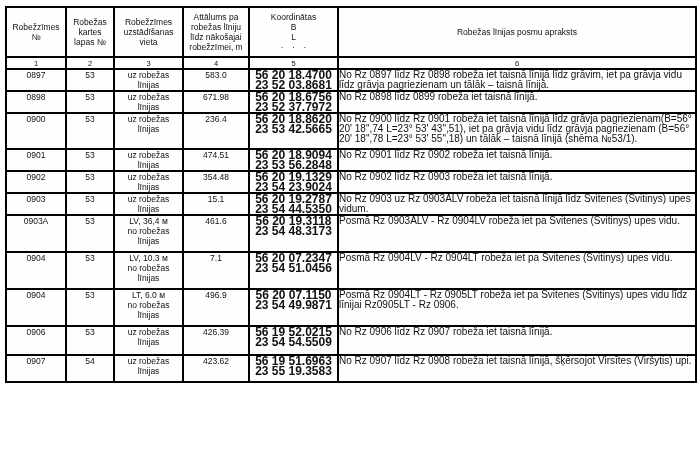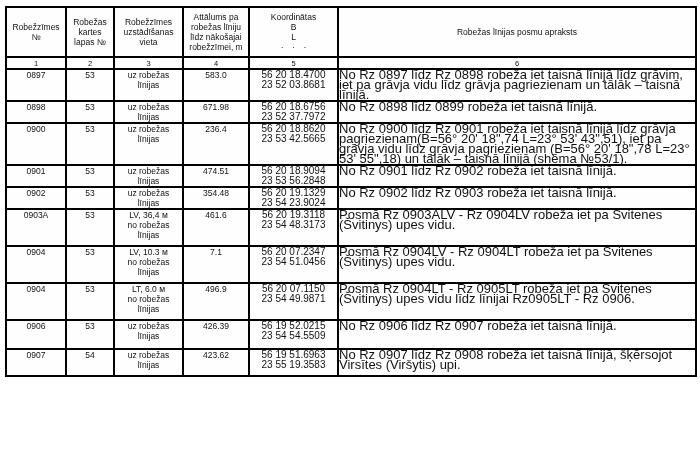--- a/index.html
+++ b/index.html
@@ -50,25 +50,25 @@
     text-align: center;
     vertical-align: top;
     padding-top: 4px;
     font-size: 8.5px;
     line-height: 10px;
   }
   td.place, td.coord {
     white-space: pre-line;
     padding-top: 2px;
   }
-  td.coord { font-size: 10px; }
+  td.coord { font-size: 12px; font-weight: bold; }
   td.desc {
     text-align: left;
     vertical-align: top;
-    font-size: 13px;
+    font-size: 10px;
     line-height: 10px;
     padding: 2px 4px 1px 4px;
   }
   tr.h30 { height: 16px; }
   tr.h26 { height: 16px; }
   tr.h36 { height: 36px; }
   tr.h22 { height: 22px; }
   tr.h37 { height: 37px; }
   tr.h25 { height: 29px; }
   tr.h27 { height: 27px; }
@@ -159,20 +159,30 @@
       <tr class="h22">
         <td class="c">0902</td>
         <td class="c">53</td>
         <td class="c place">uz robežas
 līnijas</td>
         <td class="c">354.48</td>
         <td class="c coord">56 20 19.1329
 23 54 23.9024</td>
         <td class="desc">No Rz 0902 līdz Rz 0903 robeža iet taisnā līnijā.</td>
       </tr>
+      <tr class="h22">
+        <td class="c">0903</td>
+        <td class="c">53</td>
+        <td class="c place">uz robežas
+līnijas</td>
+        <td class="c">15.1</td>
+        <td class="c coord">56 20 19.2787
+23 54 44.5350</td>
+        <td class="desc">No Rz 0903 uz Rz 0903ALV robeža iet taisnā līnijā līdz Svitenes (Švitinys) upes vidum.</td>
+      </tr>
       <tr class="h37">
         <td class="c">0903A</td>
         <td class="c">53</td>
         <td class="c place">LV, 36,4 м
 no robežas
 līnijas</td>
         <td class="c">461.6</td>
         <td class="c coord">56 20 19.3118
 23 54 48.3173</td>
         <td class="desc">Posmā Rz 0903ALV - Rz 0904LV robeža iet pa Svitenes (Švitinys) upes vidu.</td>

